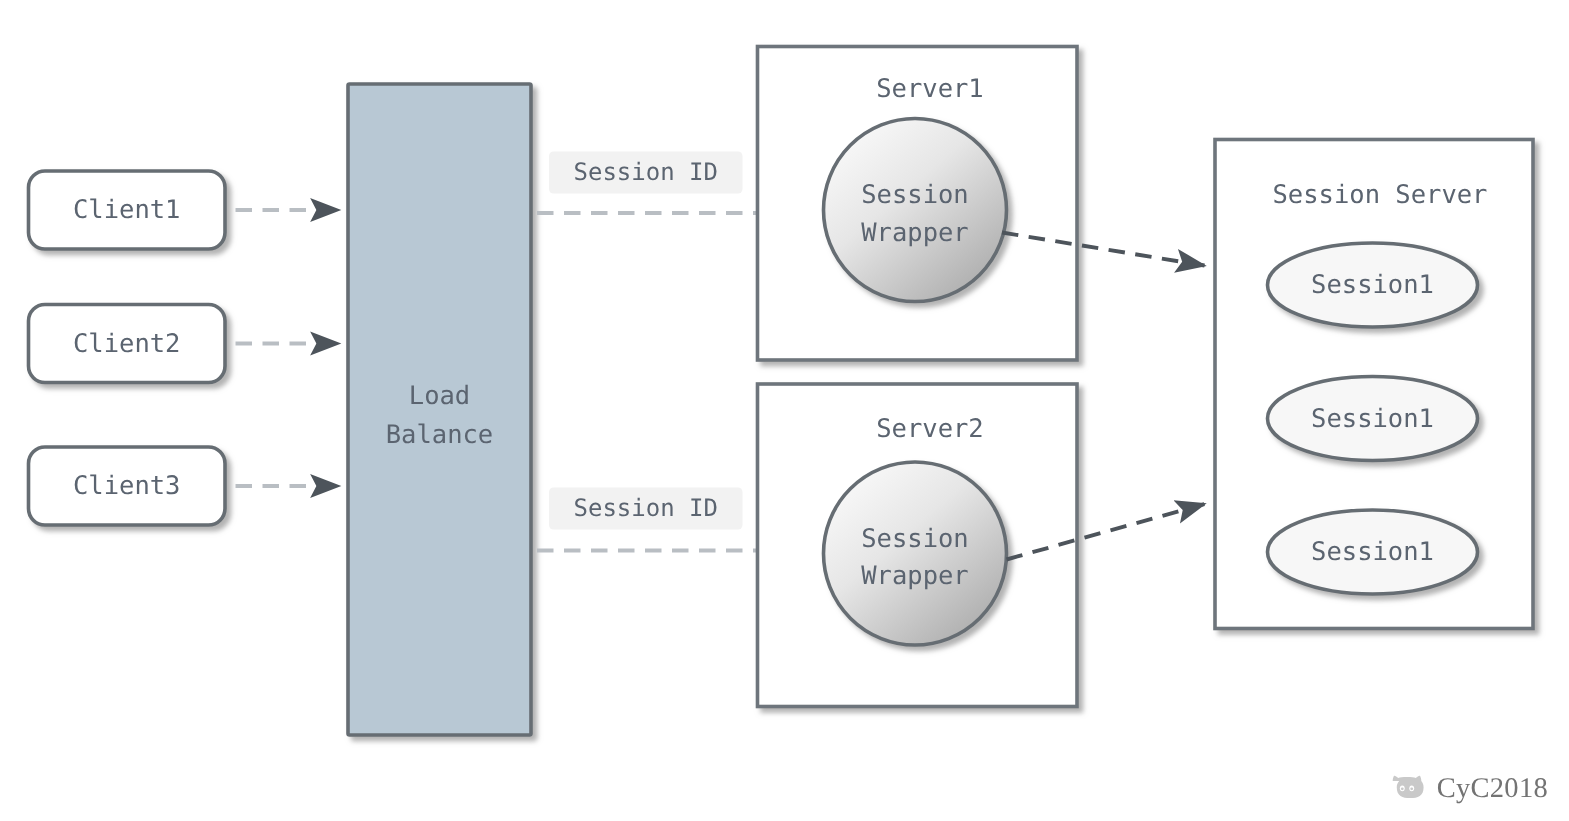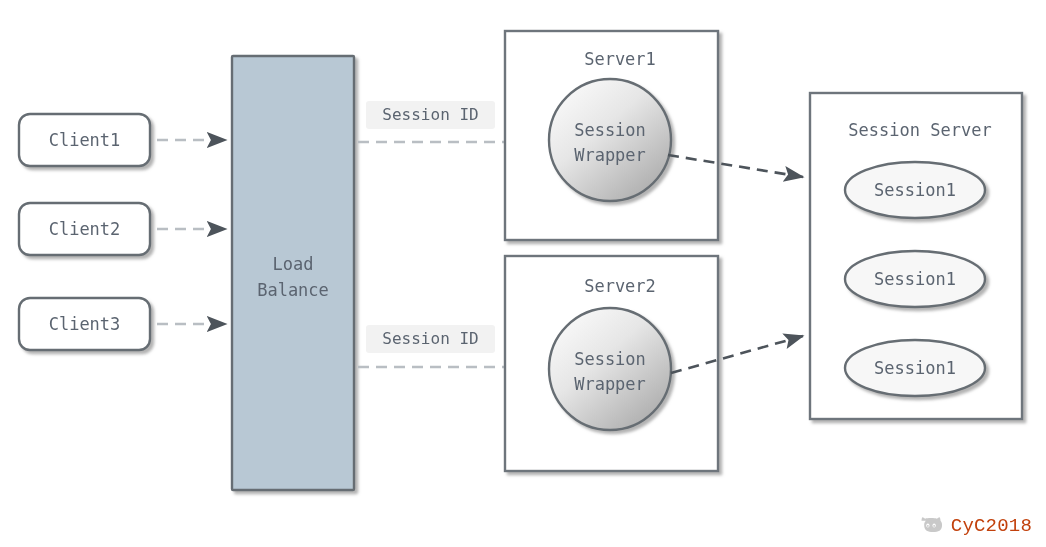--- a/index.html
+++ b/index.html
@@ -70,23 +70,23 @@
   }
   .watermark {
     position: absolute;
     right: 14px;
     bottom: 8px;
     display: flex;
     align-items: center;
     gap: 7px;
   }
   .watermark-text {
-    font-family: Liberation Mono, monospace;
+    font-family: Liberation Serif, serif;
     font-size: 19px;
-    color: #c2410c;
+    color: #737373;
     letter-spacing: 0.2px;
   }
 </style>
 </head>
 <body>
 
 <div id="diagram-root">
 
   <svg id="diagram" viewBox="0 0 1046 547">
     <defs>

